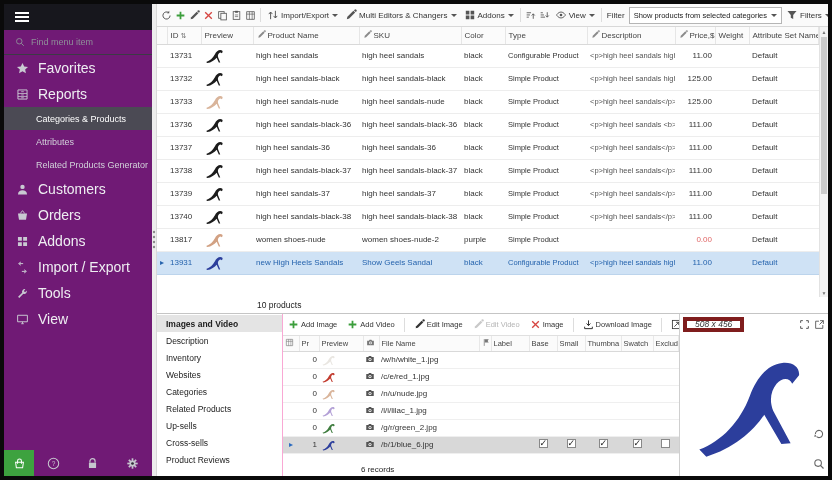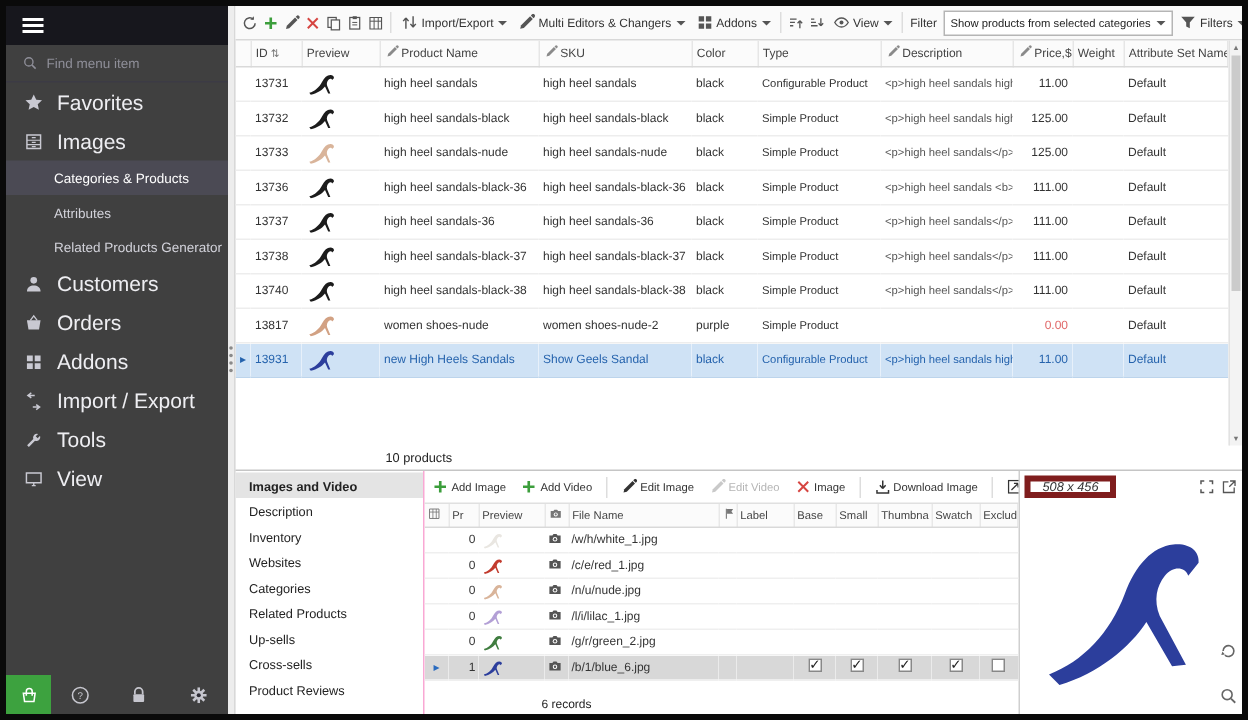--- a/index.html
+++ b/index.html
@@ -2,21 +2,21 @@
 <html><head>
 <meta charset="utf-8">
 <style>
 *{margin:0;padding:0;box-sizing:border-box;}
 html,body{width:832px;height:480px;overflow:hidden;background:#0a0a0a;
   font-family:"Liberation Sans","DejaVu Sans",sans-serif;}
 .app{position:absolute;left:4px;top:4px;width:824px;height:472px;display:flex;background:#fff;}
 .icn{width:12px;height:12px;fill:currentColor;flex:none;}
 
 
-.sidebar{width:148px;background:#404040;color:#e6e6ea;display:flex;flex-direction:column;flex:none;}
+.sidebar{width:148px;background:#701a75;color:#e6e6ea;display:flex;flex-direction:column;flex:none;}
 .sb-header{height:26px;background:#17171d;display:flex;align-items:center;padding-left:11px;flex:none;}
 .burger{display:flex;flex-direction:column;gap:2px;cursor:pointer;}
 .burger div{width:14px;height:2px;background:#fff;}
 .sb-search{height:25px;display:flex;align-items:center;gap:6px;padding:0 11px;
   border-bottom:1px solid #3c3b45;color:#8f8f99;font-size:9px;flex:none;cursor:text;}
 .sb-search .icn{width:10px;height:10px;color:#8f8f99;}
 .sb-menu{flex:none;}
 .sb-item{display:flex;align-items:center;gap:9px;cursor:pointer;flex:none;}
 .sb-item.top{height:26px;padding-left:12px;font-size:14px;color:#eeeef2;}
 .sb-item.top .icn{width:13px;height:13px;color:#c9c9d2;}
@@ -283,21 +283,21 @@
         <div class="sb-item top">
           <svg class="icn">
             <use href="#i-star"></use>
           </svg>
           <span class="sb-label">Favorites</span>
         </div>
         <div class="sb-item top">
           <svg class="icn">
             <use href="#i-catalog"></use>
           </svg>
-          <span class="sb-label">Images</span>
+          <span class="sb-label">Reports</span>
         </div>
         <div class="sb-item sub sel">
           <span class="sb-label">Categories &amp; Products</span>
         </div>
         <div class="sb-item sub">
           <span class="sb-label">Attributes</span>
         </div>
         <div class="sb-item sub">
           <span class="sb-label">Related Products Generator</span>
         </div>
@@ -574,20 +574,37 @@
                 <tr class="p-row">
                   <td class="exp"></td>
                   <td>13738</td>
                   <td class="prev">
                     <svg class="icn shoe" style="color: rgb(28, 28, 28);">
                       <use href="#i-shoe"></use>
                     </svg>
                   </td>
                   <td>high heel sandals-black-37</td>
                   <td>high heel sandals-black-37</td>
+                  <td>black</td>
+                  <td class="ctype">Simple Product</td>
+                  <td class="desc">&lt;p&gt;high heel sandals&lt;/p&gt;</td>
+                  <td class="num">111.00</td>
+                  <td></td>
+                  <td>Default</td>
+                </tr>
+                <tr class="p-row">
+                  <td class="exp"></td>
+                  <td>13739</td>
+                  <td class="prev">
+                    <svg class="icn shoe" style="color: rgb(28, 28, 28);">
+                      <use href="#i-shoe"></use>
+                    </svg>
+                  </td>
+                  <td>high heel sandals-37</td>
+                  <td>high heel sandals-37</td>
                   <td>black</td>
                   <td class="ctype">Simple Product</td>
                   <td class="desc">&lt;p&gt;high heel sandals&lt;/p&gt;</td>
                   <td class="num">111.00</td>
                   <td></td>
                   <td>Default</td>
                 </tr>
                 <tr class="p-row">
                   <td class="exp"></td>
                   <td>13740</td>

